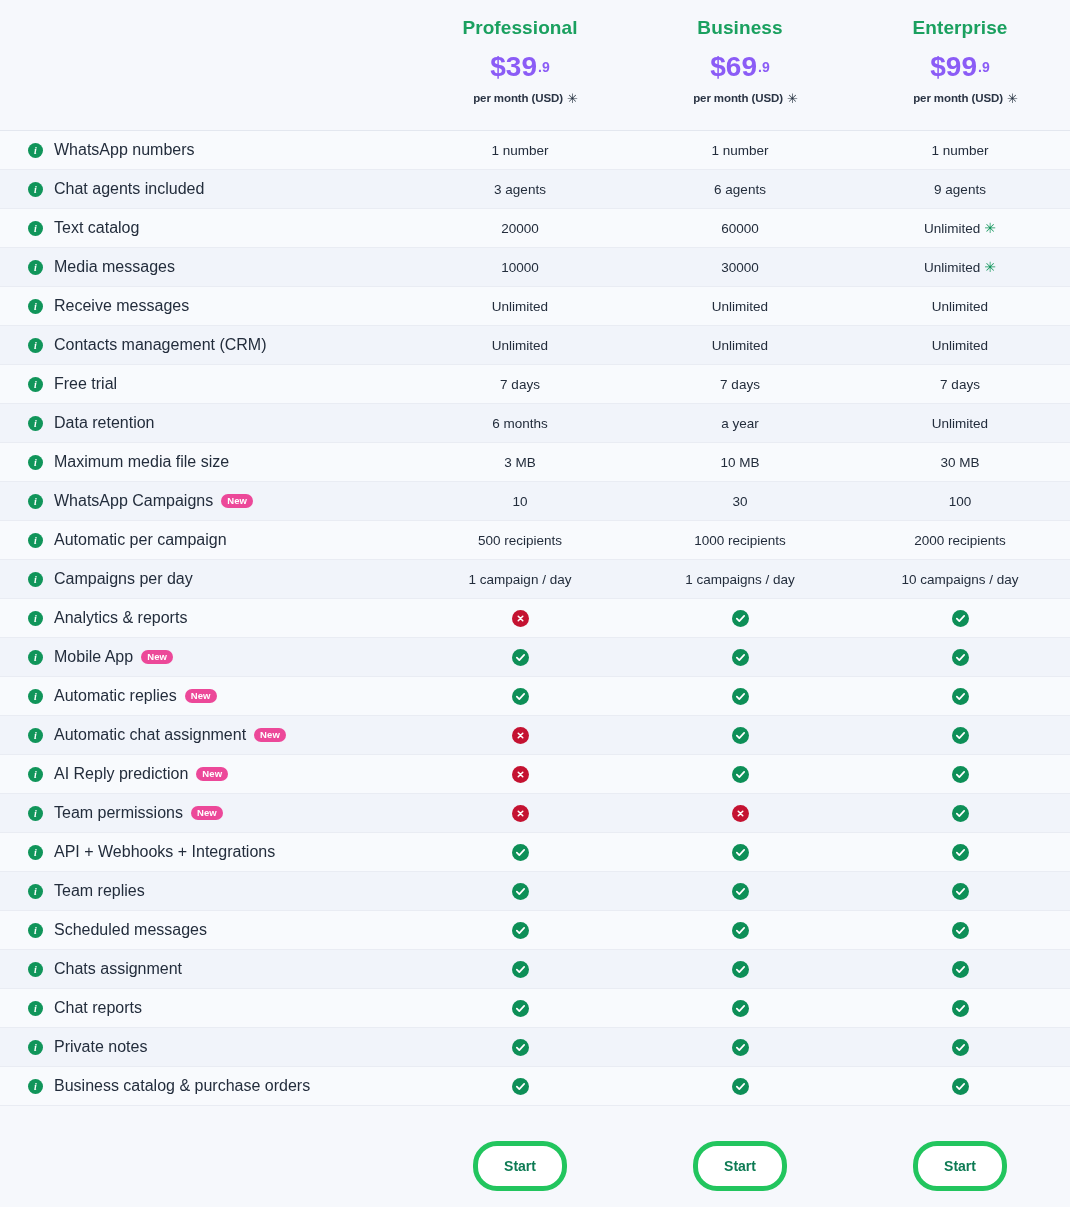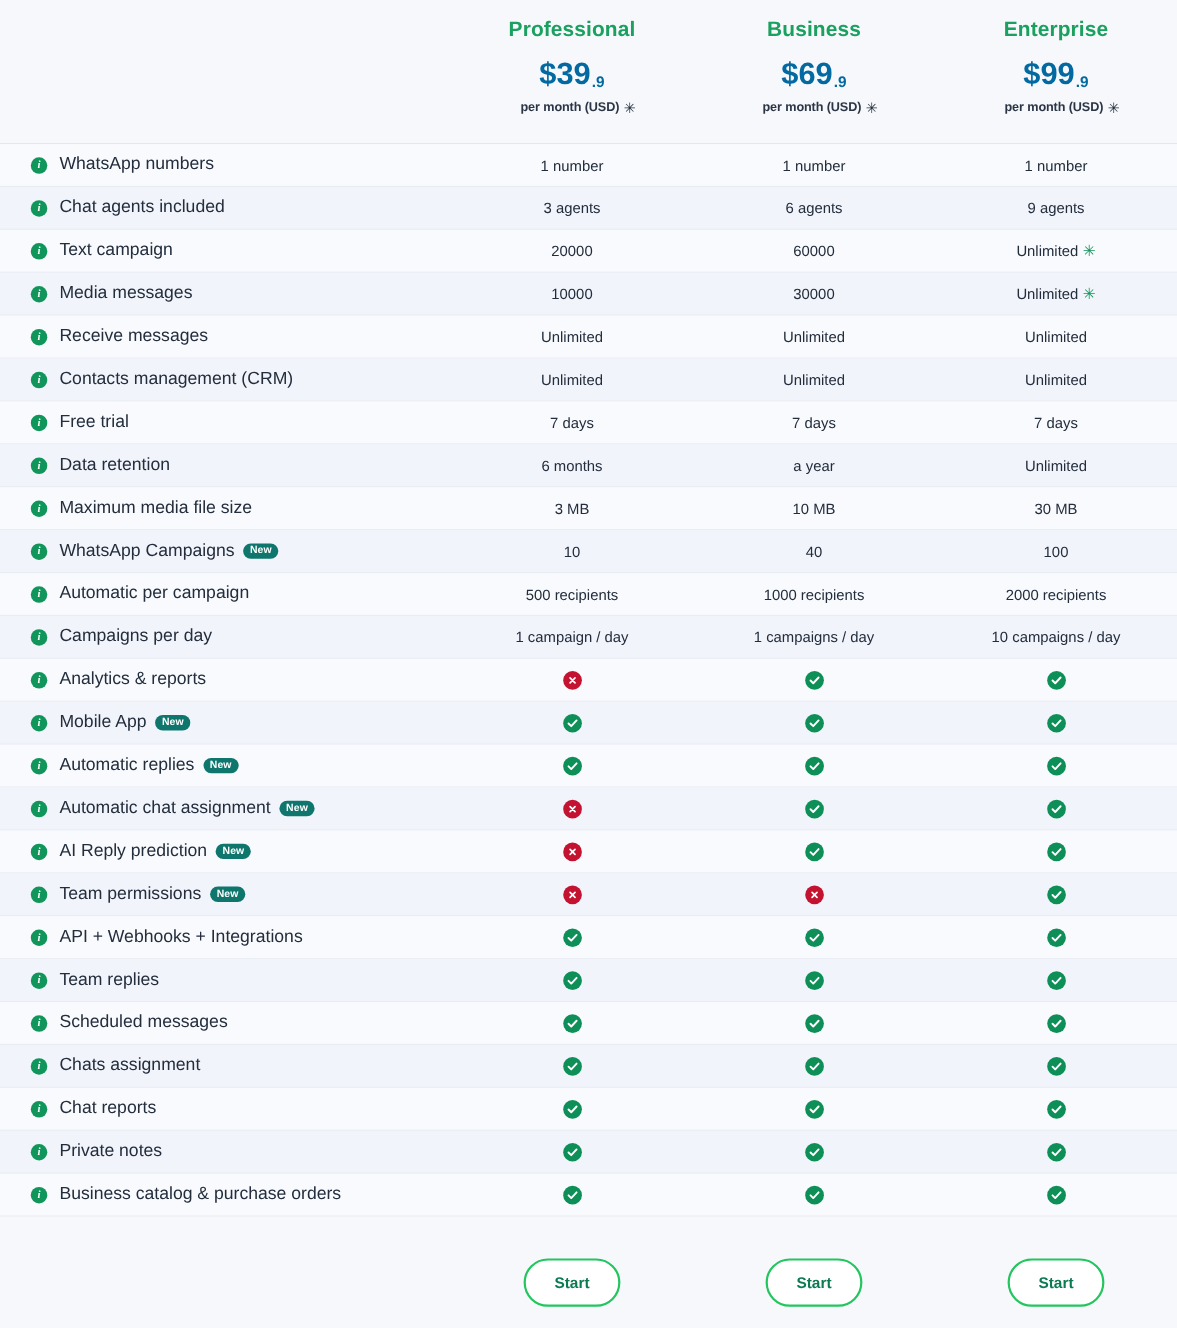--- a/index.html
+++ b/index.html
@@ -51,27 +51,27 @@
   }
   .plan-name {
     color: #1aa05f;
     font-size: 19px;
     font-weight: bold;
     letter-spacing: .1px;
     line-height: 1.1;
     margin-bottom: 14px;
   }
   .plan-price {
-    color: #0369a1;
+    color: #8b5cf6;
     font-size: 28px;
     font-weight: bold;
     line-height: 1;
     margin-bottom: 11px;
     display: flex;
-    align-items: flex-end;
+    align-items: center;
     justify-content: center;
   }
   .plan-price .cents {
     font-size: 14px;
     font-weight: bold;
     margin-left: 1px;
   }
   .plan-period {
     color: #2b3545;
     font-size: 11.5px;
@@ -114,21 +114,21 @@
     user-select: none;
   }
   .feat-label {
     color: #232d3c;
     font-size: 16px;
     white-space: nowrap;
   }
   .badge-new {
     display: inline-block;
     margin-left: 8px;
-    background: #0f766e;
+    background: #ec4899;
     color: #ffffff;
     font-size: 9.5px;
     font-weight: bold;
     border-radius: 9px;
     padding: 2px 6px 2px 6px;
     line-height: 1;
     vertical-align: 2px;
     letter-spacing: .1px;
   }
 
@@ -155,21 +155,21 @@
   .mark.no  { background: #c41231; }
 
   
   .footer {
     height: 119px;
   }
   .btn-start {
     display: inline-block;
     min-width: 84px;
     padding: 12px 26px;
-    border: 2px solid #22c55e;
+    border: 5px solid #22c55e;
     border-radius: 24px;
     background: #ffffff;
     color: #0c7a53;
     font-size: 14px;
     font-weight: bold;
     text-align: center;
     cursor: pointer;
     font-family: "Liberation Sans", sans-serif;
   }
 </style>
@@ -257,21 +257,21 @@
         </div>
         <div class="c-plan">
           <span class="cell-val">
             <span>9 agents</span>
           </span>
         </div>
       </div>
       <div class="row frow">
         <div class="c-feature">
           <span class="info-icon">i</span>
-          <span class="feat-label">Text campaign</span>
+          <span class="feat-label">Text catalog</span>
         </div>
         <div class="c-plan">
           <span class="cell-val">
             <span>20000</span>
           </span>
         </div>
         <div class="c-plan">
           <span class="cell-val">
             <span>60000</span>
           </span>
@@ -416,21 +416,21 @@
           <span class="feat-label">WhatsApp Campaigns</span>
           <span class="badge-new">New</span>
         </div>
         <div class="c-plan">
           <span class="cell-val">
             <span>10</span>
           </span>
         </div>
         <div class="c-plan">
           <span class="cell-val">
-            <span>40</span>
+            <span>30</span>
           </span>
         </div>
         <div class="c-plan">
           <span class="cell-val">
             <span>100</span>
           </span>
         </div>
       </div>
       <div class="row frow">
         <div class="c-feature">

